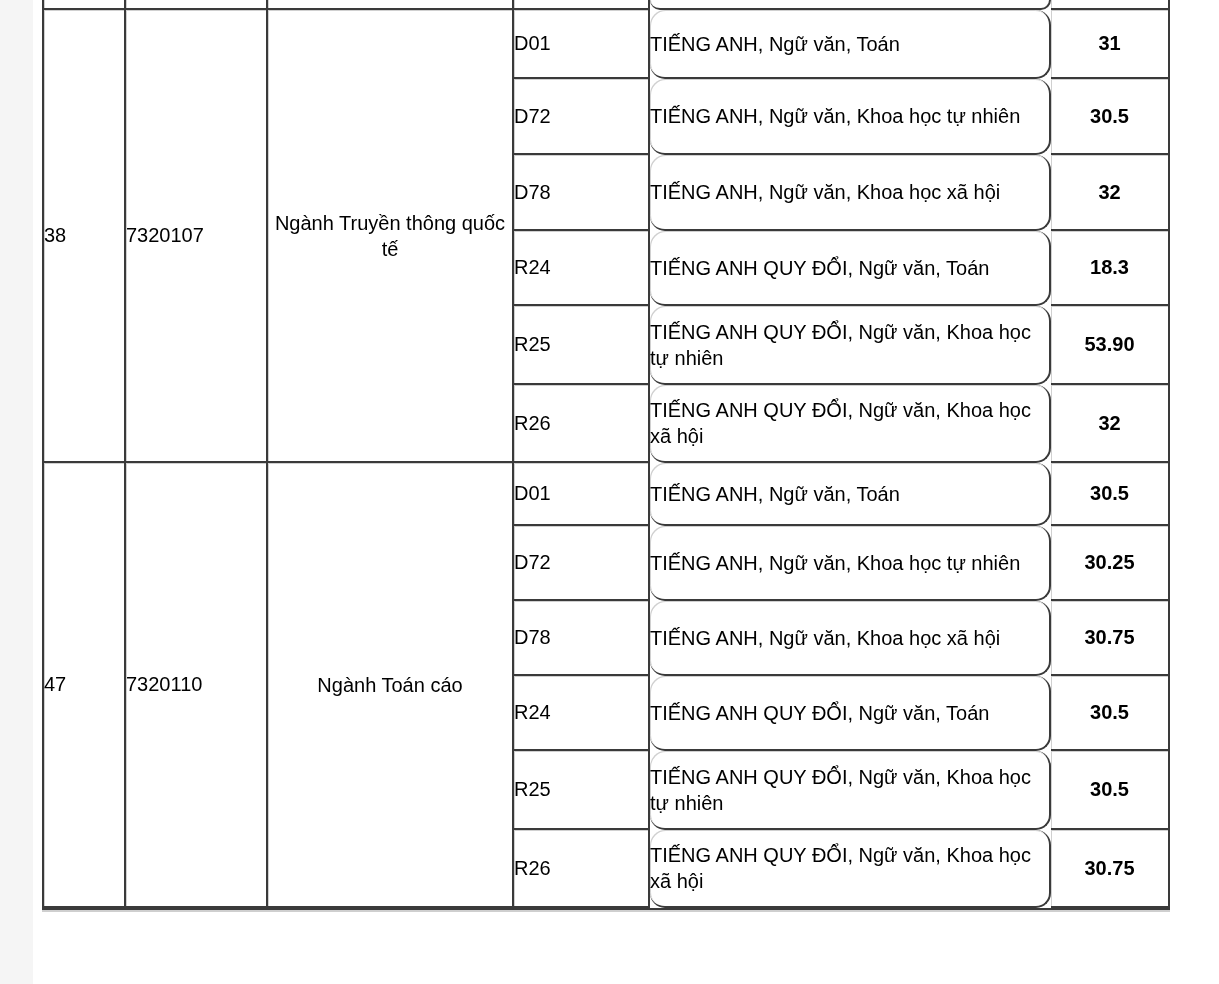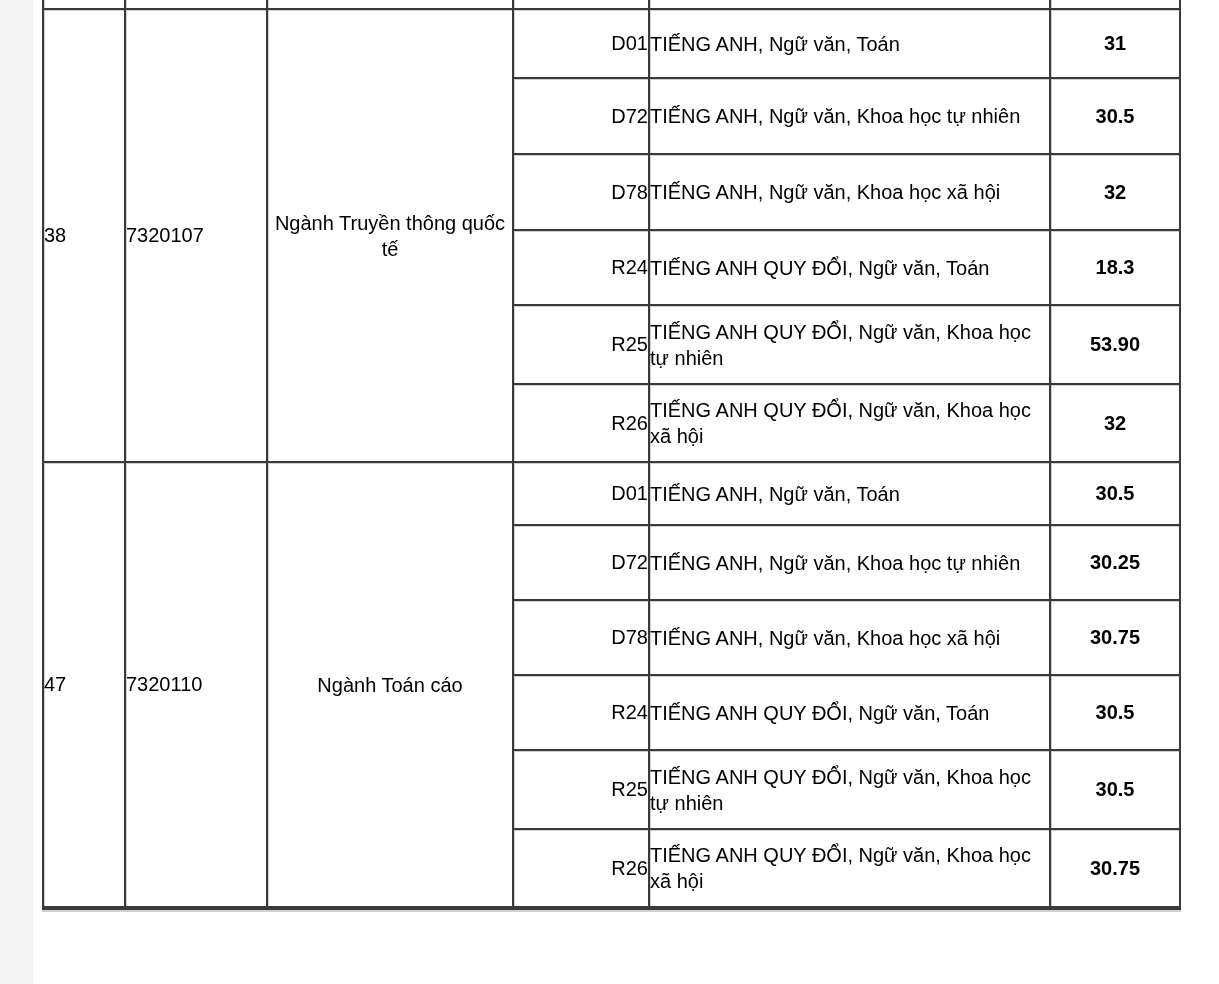--- a/index.html
+++ b/index.html
@@ -18,23 +18,23 @@
   }
   table.scores td {
     border-right:2px solid #3a3a3a; border-bottom:2px solid #3a3a3a;
     box-shadow: inset 1px 1px 0 #d0d0d0;
     padding:0; vertical-align:middle;
   }
   table.scores td:last-child { border-right:none; }
   td.c-stt { width:80px; text-align:left; }
   td.c-code { width:140px; }
   td.c-major { width:244px; text-align:center; line-height:26px; }
-  td.c-combo { width:134px; text-align:right;margin-top:12px; }
-  td.c-subjects { width:399px; text-align:left; line-height:26px; }
-  td.c-score { width:128px; text-align:center; font-weight:bold; }
+  td.c-combo { width:134px; text-align:left;margin-top:12px; }
+  td.c-subjects { width:399px; text-align:left; line-height:26px;border-radius:15px; }
+  td.c-score { width:117px; text-align:center; font-weight:bold; }
   tr.top-stub td { height:18px; }
 </style>
 </head>
 <body>
 
 <div class="left-strip"></div>
 <div class="page">
   <table class="scores">
     <tbody id="tbody">
       <tr class="top-stub">

